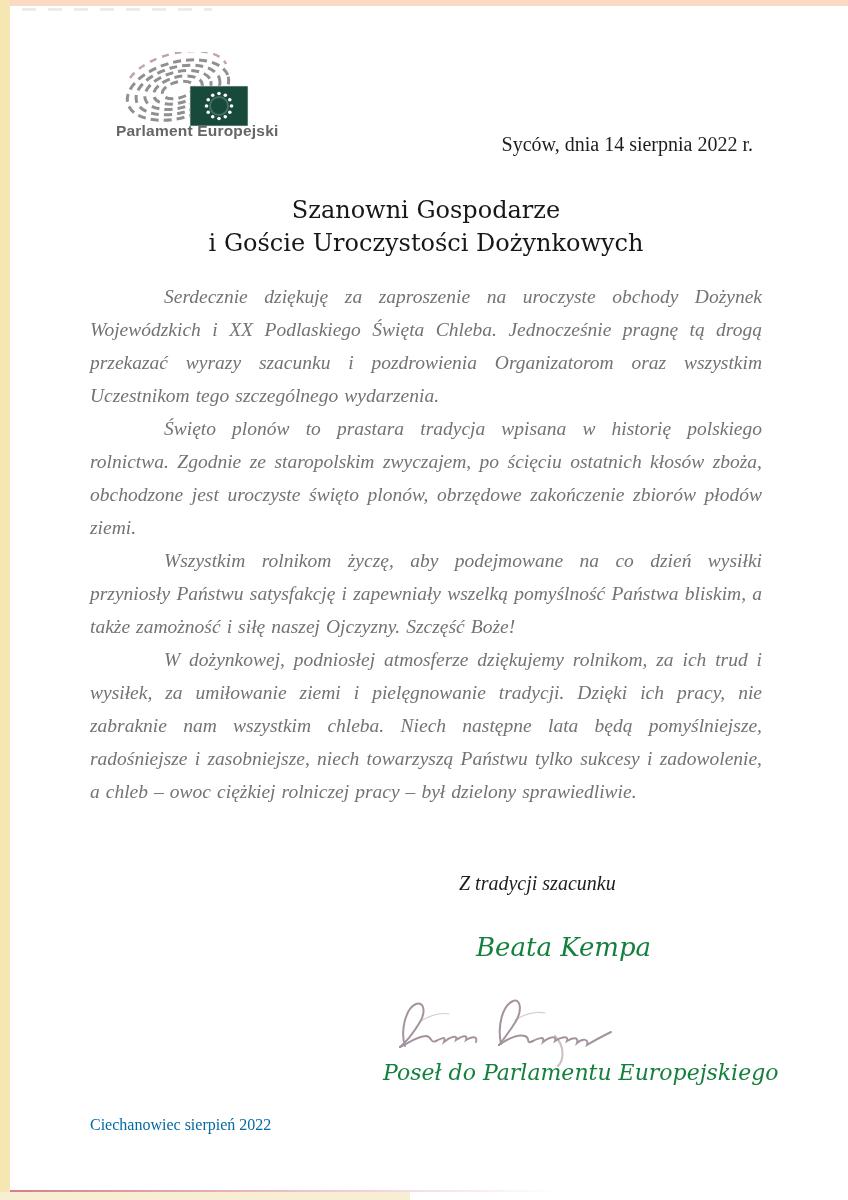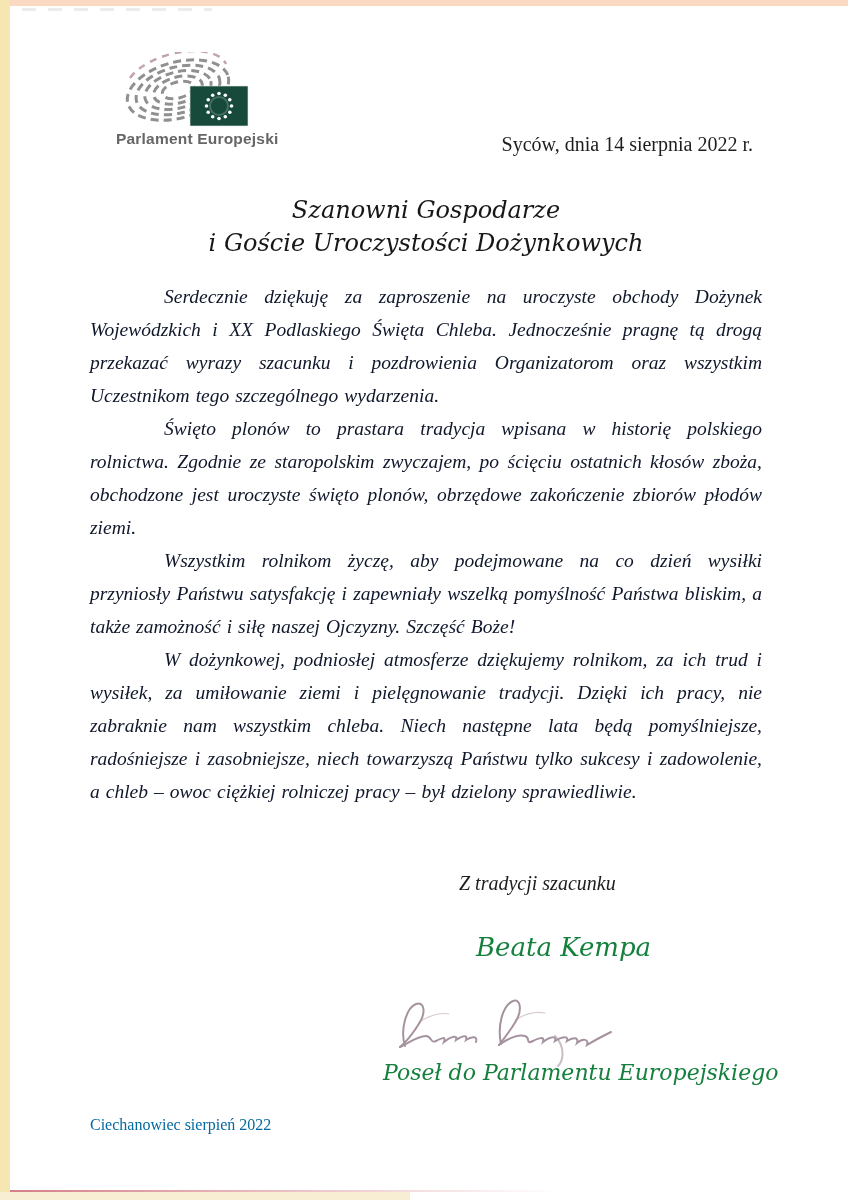--- a/index.html
+++ b/index.html
@@ -13,40 +13,40 @@
   .edge-left{position:absolute;left:0;top:0;width:10px;height:1200px;background:#f6e6b2;}
   .smudge{position:absolute;left:22px;top:8px;width:190px;height:3px;
     background:repeating-linear-gradient(to right,#d9d9d9 0 14px,transparent 14px 26px);opacity:.5;}
   .edge-bottom-line{position:absolute;left:10px;top:1190px;width:550px;height:2px;
     background:linear-gradient(to right,rgba(206,104,116,.85),rgba(206,104,116,.5) 40%,rgba(206,104,116,0));}
   .edge-bottom-cream{position:absolute;left:0;top:1192px;width:410px;height:8px;background:#f8eed3;}
 
   
   .logo-wrap{position:absolute;left:118px;top:52px;width:150px;height:100px;}
   .logo-caption{
-    position:absolute;left:116px;top:130px;width:190px;
+    position:absolute;left:116px;top:122px;width:190px;
     font-family:"Liberation Sans",sans-serif;font-weight:700;font-size:15.5px;
     color:#666;letter-spacing:.2px;
   }
 
   
   .date-line{position:absolute;top:133px;right:95px;font-size:20px;}
 
   
   .salutation{
     position:absolute;left:90px;top:194px;width:672px;text-align:center;
-    font-family:"DejaVu Serif",serif;font-style:italic;font-size:24px;line-height:33px;
+    font-family:"DejaVu Serif",serif;font-size:24px;line-height:33px;
     color:#171717;
   }
 
   
   .body-text{
     position:absolute;left:90px;top:280px;width:672px;
     font-style:italic;font-size:19.5px;line-height:33px;
-    text-align:justify;color:#0f172a;
+    text-align:justify;color:#737373;
   }
   .body-text p{margin:0;text-indent:74px;word-spacing:.06em;}
 
   .closing-line{position:absolute;left:459px;top:872px;font-style:italic;font-size:20px;}
   .signer-name{
     position:absolute;left:476px;top:932px;
     font-family:"DejaVu Serif",serif;font-style:italic;font-size:26px;color:#15803d;
   }
   .signature{position:absolute;left:373px;top:992px;width:252px;height:78px;}
   .signer-title{

